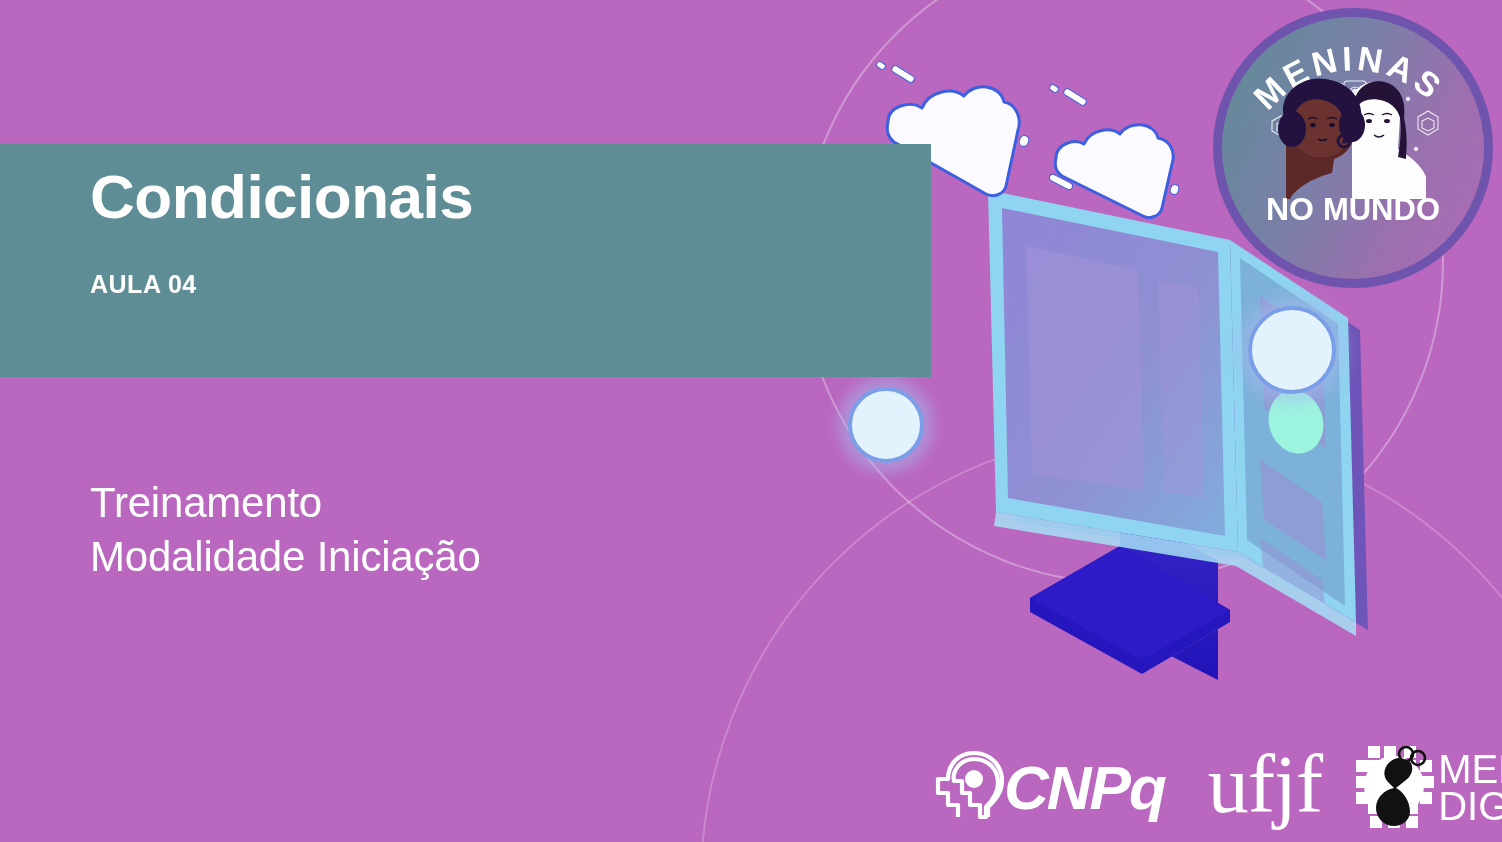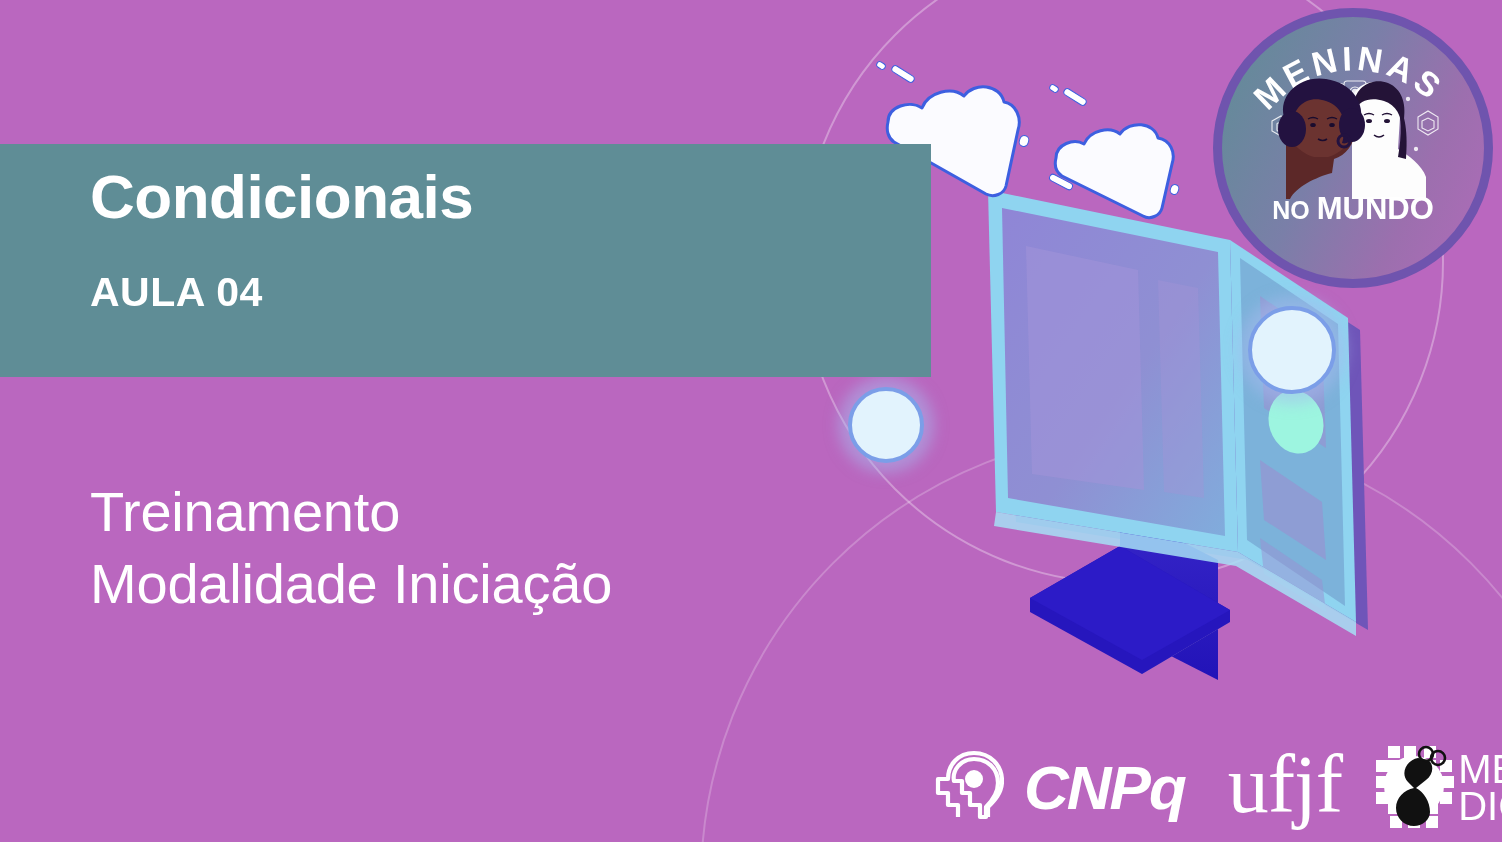--- a/index.html
+++ b/index.html
@@ -56,36 +56,36 @@
     font-weight: 700;
     color: #ffffff;
     letter-spacing: -0.5px;
     line-height: 1;
     white-space: nowrap;
   }
   #lesson-label {
     position: absolute;
     left: 90px;
     top: 128px;
-    font-size: 41px;
+    font-size: 25px;
     font-weight: 700;
     color: #ffffff;
     letter-spacing: 0.5px;
     line-height: 1;
     white-space: nowrap;
   }
 
   
   #subtitle-block {
     position: absolute;
     left: 90px;
     top: 476px;
     width: 640px;
     color: #ffffff;
-    font-size: 56px;
+    font-size: 42px;
     font-weight: 500;
     line-height: 1.28;
     letter-spacing: -0.2px;
   }
   #subtitle-block .sub-line { display: block; white-space: nowrap; }
 
   
   .cloud-wrap { position: absolute; pointer-events: none; }
   #cloud-a { left: 880px; top: 78px; }
   #cloud-b { left: 1050px; top: 108px; }
@@ -158,34 +158,34 @@
     position: absolute;
     left: 0;
     top: 176px;
     width: 262px;
     text-align: center;
     color: #ffffff;
     font-weight: 700;
     line-height: 1.02;
   }
   #badge-line-1 { font-size: 31px; letter-spacing: 0px; }
-  #badge-line-1 .small { font-size: 25px; }
+  #badge-line-1 .small { font-size: 32px; }
   #badge-line-2 { font-size: 31px; letter-spacing: 0px; }
 
   
   #footer-logos {
     position: absolute;
     left: 930px;
     top: 740px;
     height: 96px;
     display: flex;
     align-items: center;
     gap: 16px;
   }
-  #logo-cnpq { display: flex; align-items: center; gap: 20px; }
+  #logo-cnpq { display: flex; align-items: center; gap: 0; }
   #logo-cnpq-text {
     color: #ffffff;
     font-size: 62px;
     font-weight: 700;
     font-style: italic;
     letter-spacing: -2px;
     line-height: 1;
   }
   #logo-ufjf-text {
     color: #ffffff;

